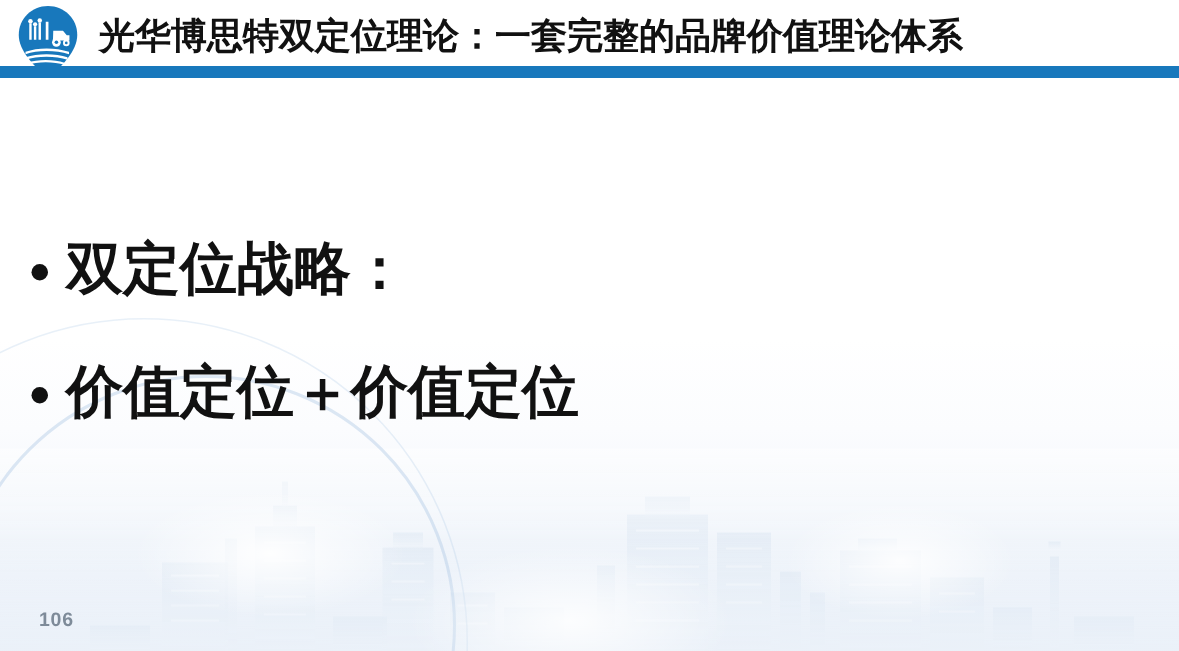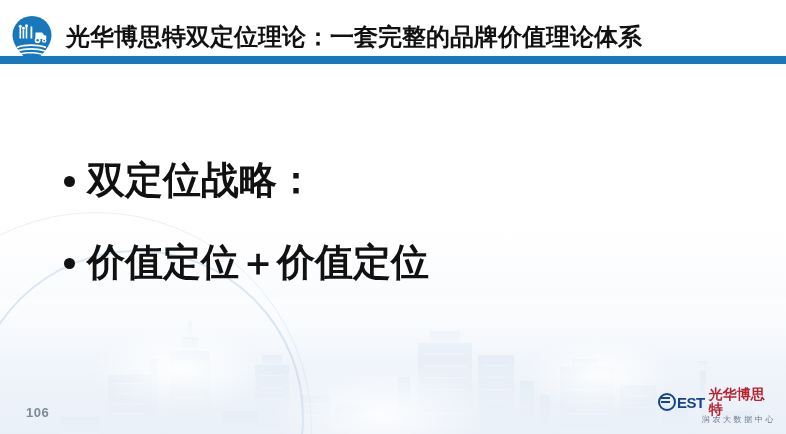--- a/index.html
+++ b/index.html
@@ -62,21 +62,21 @@
     position: absolute;
     left: 0; right: 0; bottom: 0;
     height: 135px;
     opacity: 0.55;
     pointer-events: none;
   }
 
   
   .header {
     position: absolute;
-    left: 0; top: 12px;
+    left: 0; top: 0;
     width: 786px;
     height: 52px;
   }
   .logo-pin {
     position: absolute;
     left: 9px;
     top: 3px;
     width: 46px;
     height: 50px;
   }
@@ -104,21 +104,21 @@
   
   .body-area {
     position: absolute;
     left: 0;
     top: 150px;
     width: 786px;
   }
   .bullet-line {
     display: flex;
     align-items: center;
-    padding-left: 64px;
+    padding-left: 21px;
     height: 62px;
   }
   .bullet-dot {
     width: 11px;
     height: 11px;
     border-radius: 50%;
     background: #111111;
     flex: 0 0 auto;
     margin-right: 12px;
   }
@@ -319,22 +319,14 @@
 
     <div class="bullet-line">
       <span class="bullet-dot"></span>
       <span class="bullet-text">价值定位＋价值定位</span>
     </div>
 
   </div>
 
   <div class="page-number">106</div>
 
-  <div class="brand">
-    <div class="brand-row">
-      <span class="brand-mark"></span>
-      <span class="brand-est">EST</span>
-      <span class="brand-cn">光华博思特</span>
-    </div>
-    <div class="brand-sub">润农大数据中心</div>
-  </div>
 
 </div>
 
 </body></html>

